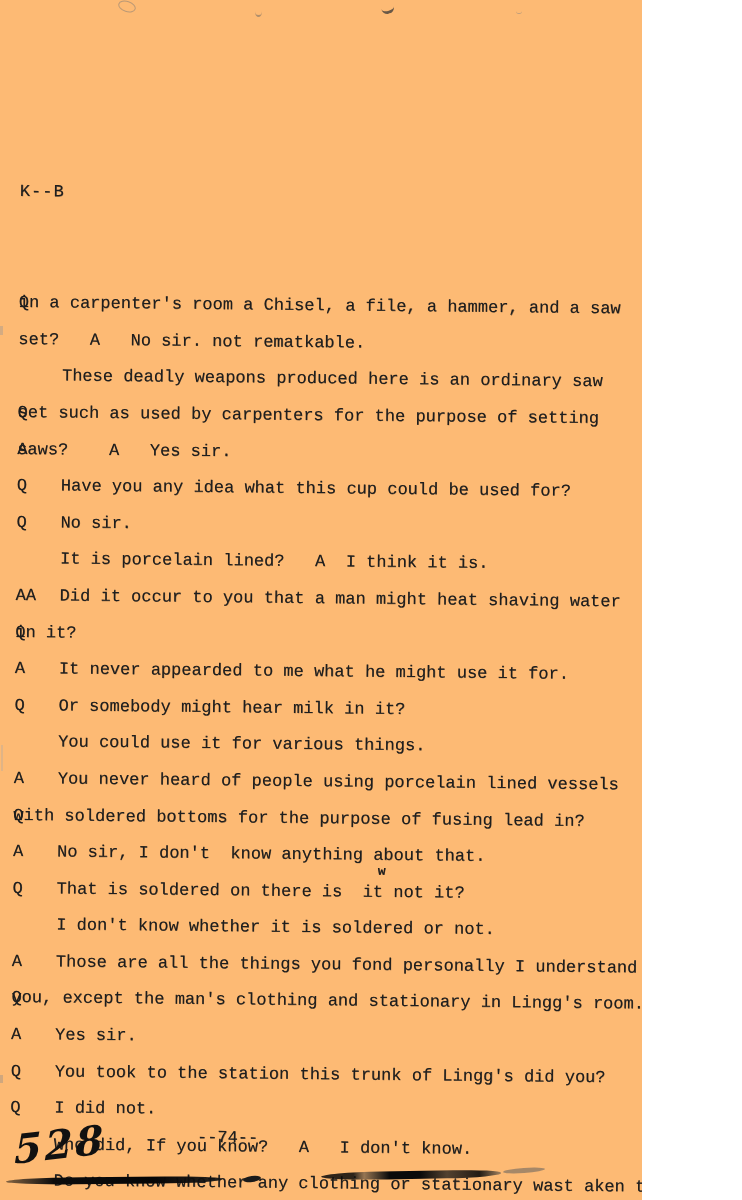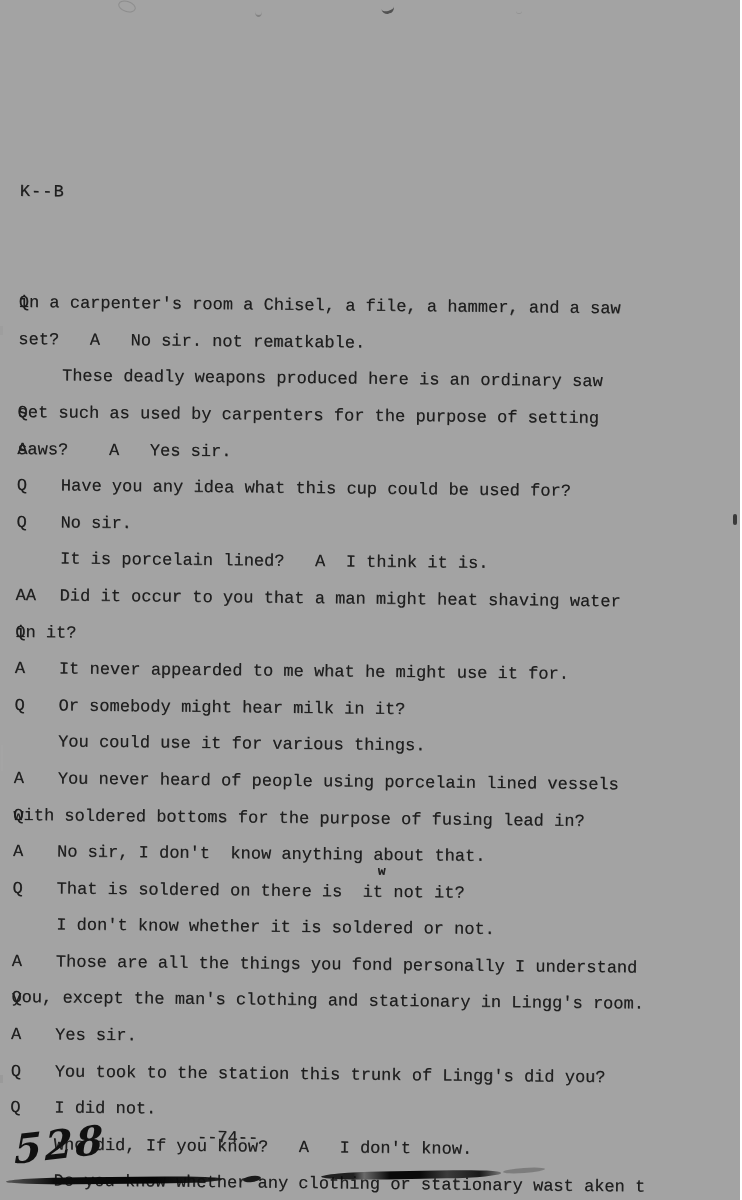--- a/index.html
+++ b/index.html
@@ -3,22 +3,22 @@
 <meta charset="utf-8">
 <style>
   html, body { margin: 0; padding: 0; }
   body {
     width: 742px; height: 1200px;
     background: #ffffff;
     font-family: "Liberation Mono", "DejaVu Sans Mono", monospace;
   }
   .page {
     position: relative;
-    width: 740px; height: 1200px;
-    background: #a3a3a3;
+    width: 642px; height: 1200px;
+    background: #fdba74;
     overflow: hidden;
     color: #1e1e1e;
   }
   
   .content {
     position: absolute;
     left: 20px; top: 182px;
     width: 700px;
     transform: rotate(0.6deg);
     transform-origin: top left;

